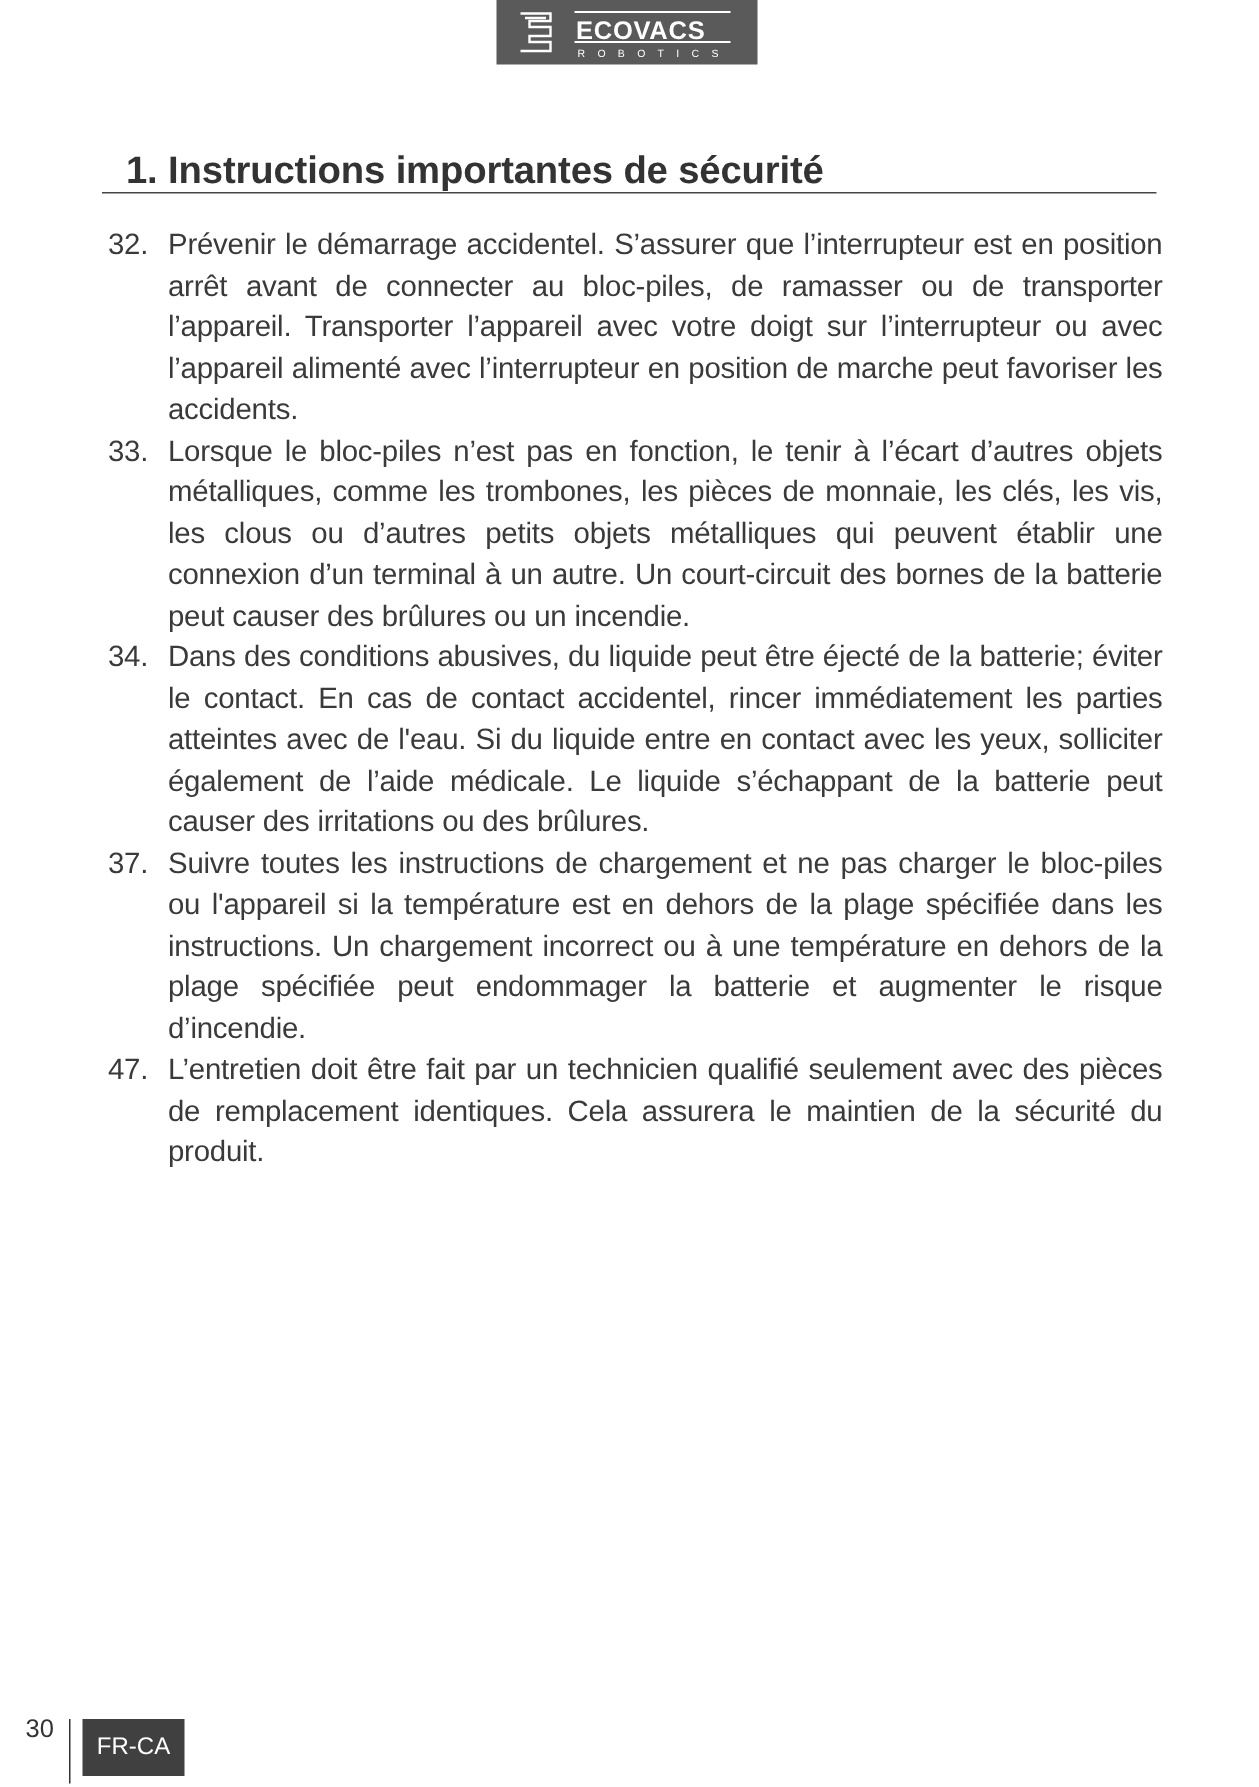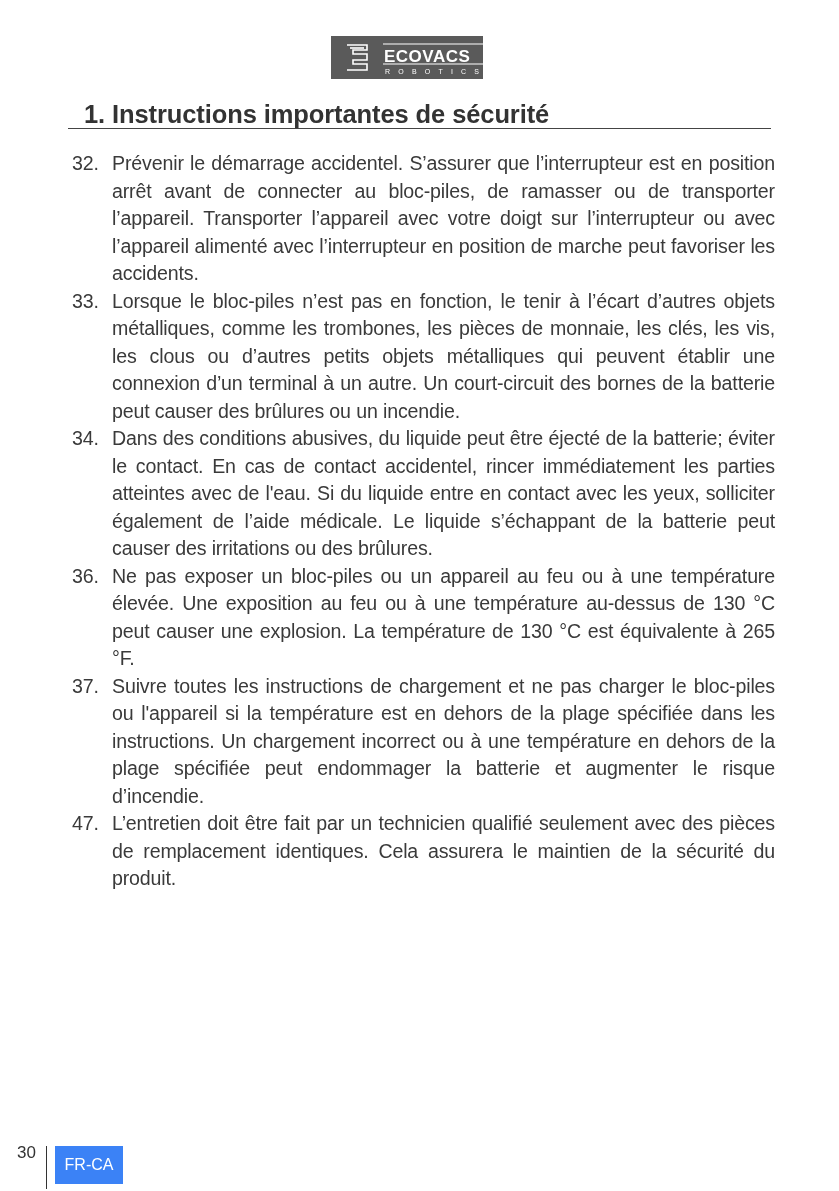--- a/index.html
+++ b/index.html
@@ -1,26 +1,26 @@
 <!DOCTYPE html>
 <html><head>
   <meta charset="utf-8">
   <style>
     html, body { margin: 0; padding: 0; background: #ffffff; }
     body { width: 839px; height: 1191px; position: relative; overflow: hidden; font-family: "Liberation Sans", sans-serif; color: #3a3a3a; }
-    .logo { position: absolute; left: 331px; top: 0; width: 152px; height: 43px; background: #5a5a5a; margin-top: 36px; }
+    .logo { position: absolute; left: 331px; top: 0; width: 174px; height: 43px; background: #5a5a5a; }
     .logo svg { position: absolute; left: 0; top: 0; }
     .title { position: absolute; left: 68px; top: 84px; font-size: 25.5px; font-weight: bold; color: #333333; margin: 16px; white-space: nowrap; letter-spacing: -0.1px; }
     .rule { position: absolute; left: 68px; top: 128px; width: 703px; height: 1px; background: #444; }
     .list { position: absolute; left: 72px; top: 150px; width: 703px; margin: 0; padding: 0; list-style: none; }
     .item { position: relative; padding-left: 40px; font-size: 19.6px; line-height: 27.5px; text-align: justify; text-align-last: left; color: #3a3a3a; letter-spacing: -0.15px; }
     .num { position: absolute; left: 0; top: 0; }
     .footer-num { position: absolute; left: 17px; top: 1143px; font-size: 17px; color: #333; }
     .footer-line { position: absolute; left: 46px; top: 1146px; width: 1px; height: 43px; background: #333; }
-    .footer-tag { position: absolute; left: 55px; top: 1146px; width: 68px; height: 38px; background: #3b82f6; color: #fff; font-size: 16px; display: flex; align-items: center; justify-content: center; }
+    .footer-tag { position: absolute; left: 55px; top: 1146px; width: 68px; height: 38px; background: #404040; color: #fff; font-size: 16px; display: flex; align-items: center; justify-content: center; }
   </style>
 </head>
 <body>
 
 <div class="logo">
   <svg width="174" height="43" viewBox="0 0 174 43">
     <g fill="none" stroke="#ffffff" stroke-width="1.6">
       <path d="M16 9 H36 V14 H22 V18 H36 V24 H22 V28 H36 V34 H16"></path>
       <path d="M19 12 H33"></path>
     </g>
@@ -31,21 +31,20 @@
   </svg>
 </div>
 
 <h1 class="title">1. Instructions importantes de sécurité</h1>
 <div class="rule"></div>
 
 <ol class="list">
   <li class="item"><span class="num">32.</span><span>Prévenir le démarrage accidentel. S’assurer que l’interrupteur est en position arrêt avant de connecter au bloc-piles, de ramasser ou de transporter l’appareil. Transporter l’appareil avec votre doigt sur l’interrupteur ou avec l’appareil alimenté avec l’interrupteur en position de marche peut favoriser les accidents.</span></li>
   <li class="item"><span class="num">33.</span><span>Lorsque le bloc-piles n’est pas en fonction, le tenir à l’écart d’autres objets métalliques, comme les trombones, les pièces de monnaie, les clés, les vis, les clous ou d’autres petits objets métalliques qui peuvent établir une connexion d’un terminal à un autre. Un court-circuit des bornes de la batterie peut causer des brûlures ou un incendie.</span></li>
   <li class="item"><span class="num">34.</span><span>Dans des conditions abusives, du liquide peut être éjecté de la batterie; éviter le contact. En cas de contact accidentel, rincer immédiatement les parties atteintes avec de l'eau. Si du liquide entre en contact avec les yeux, solliciter également de l’aide médicale. Le liquide s’échappant de la batterie peut causer des irritations ou des brûlures.</span></li>
-  <li class="item"><span class="num">36.</span><span>Ne pas exposer un bloc-piles ou un appareil au feu ou à une température élevée. Une exposition au feu ou à une température au-dessus de 130 °C peut causer une explosion. La température de 130 °C est équivalente à 265 °F.</span></li>
   <li class="item"><span class="num">37.</span><span>Suivre toutes les instructions de chargement et ne pas charger le bloc-piles ou l'appareil si la température est en dehors de la plage spécifiée dans les instructions. Un chargement incorrect ou à une température en dehors de la plage spécifiée peut endommager la batterie et augmenter le risque d’incendie.</span></li>
   <li class="item"><span class="num">47.</span><span>L’entretien doit être fait par un technicien qualifié seulement avec des pièces de remplacement identiques. Cela assurera le maintien de la sécurité du produit.</span></li>
 </ol>
 
 <div class="footer-num">30</div>
 <div class="footer-line"></div>
 <div class="footer-tag">
     <span>FR-CA</span>
   </div>
 

